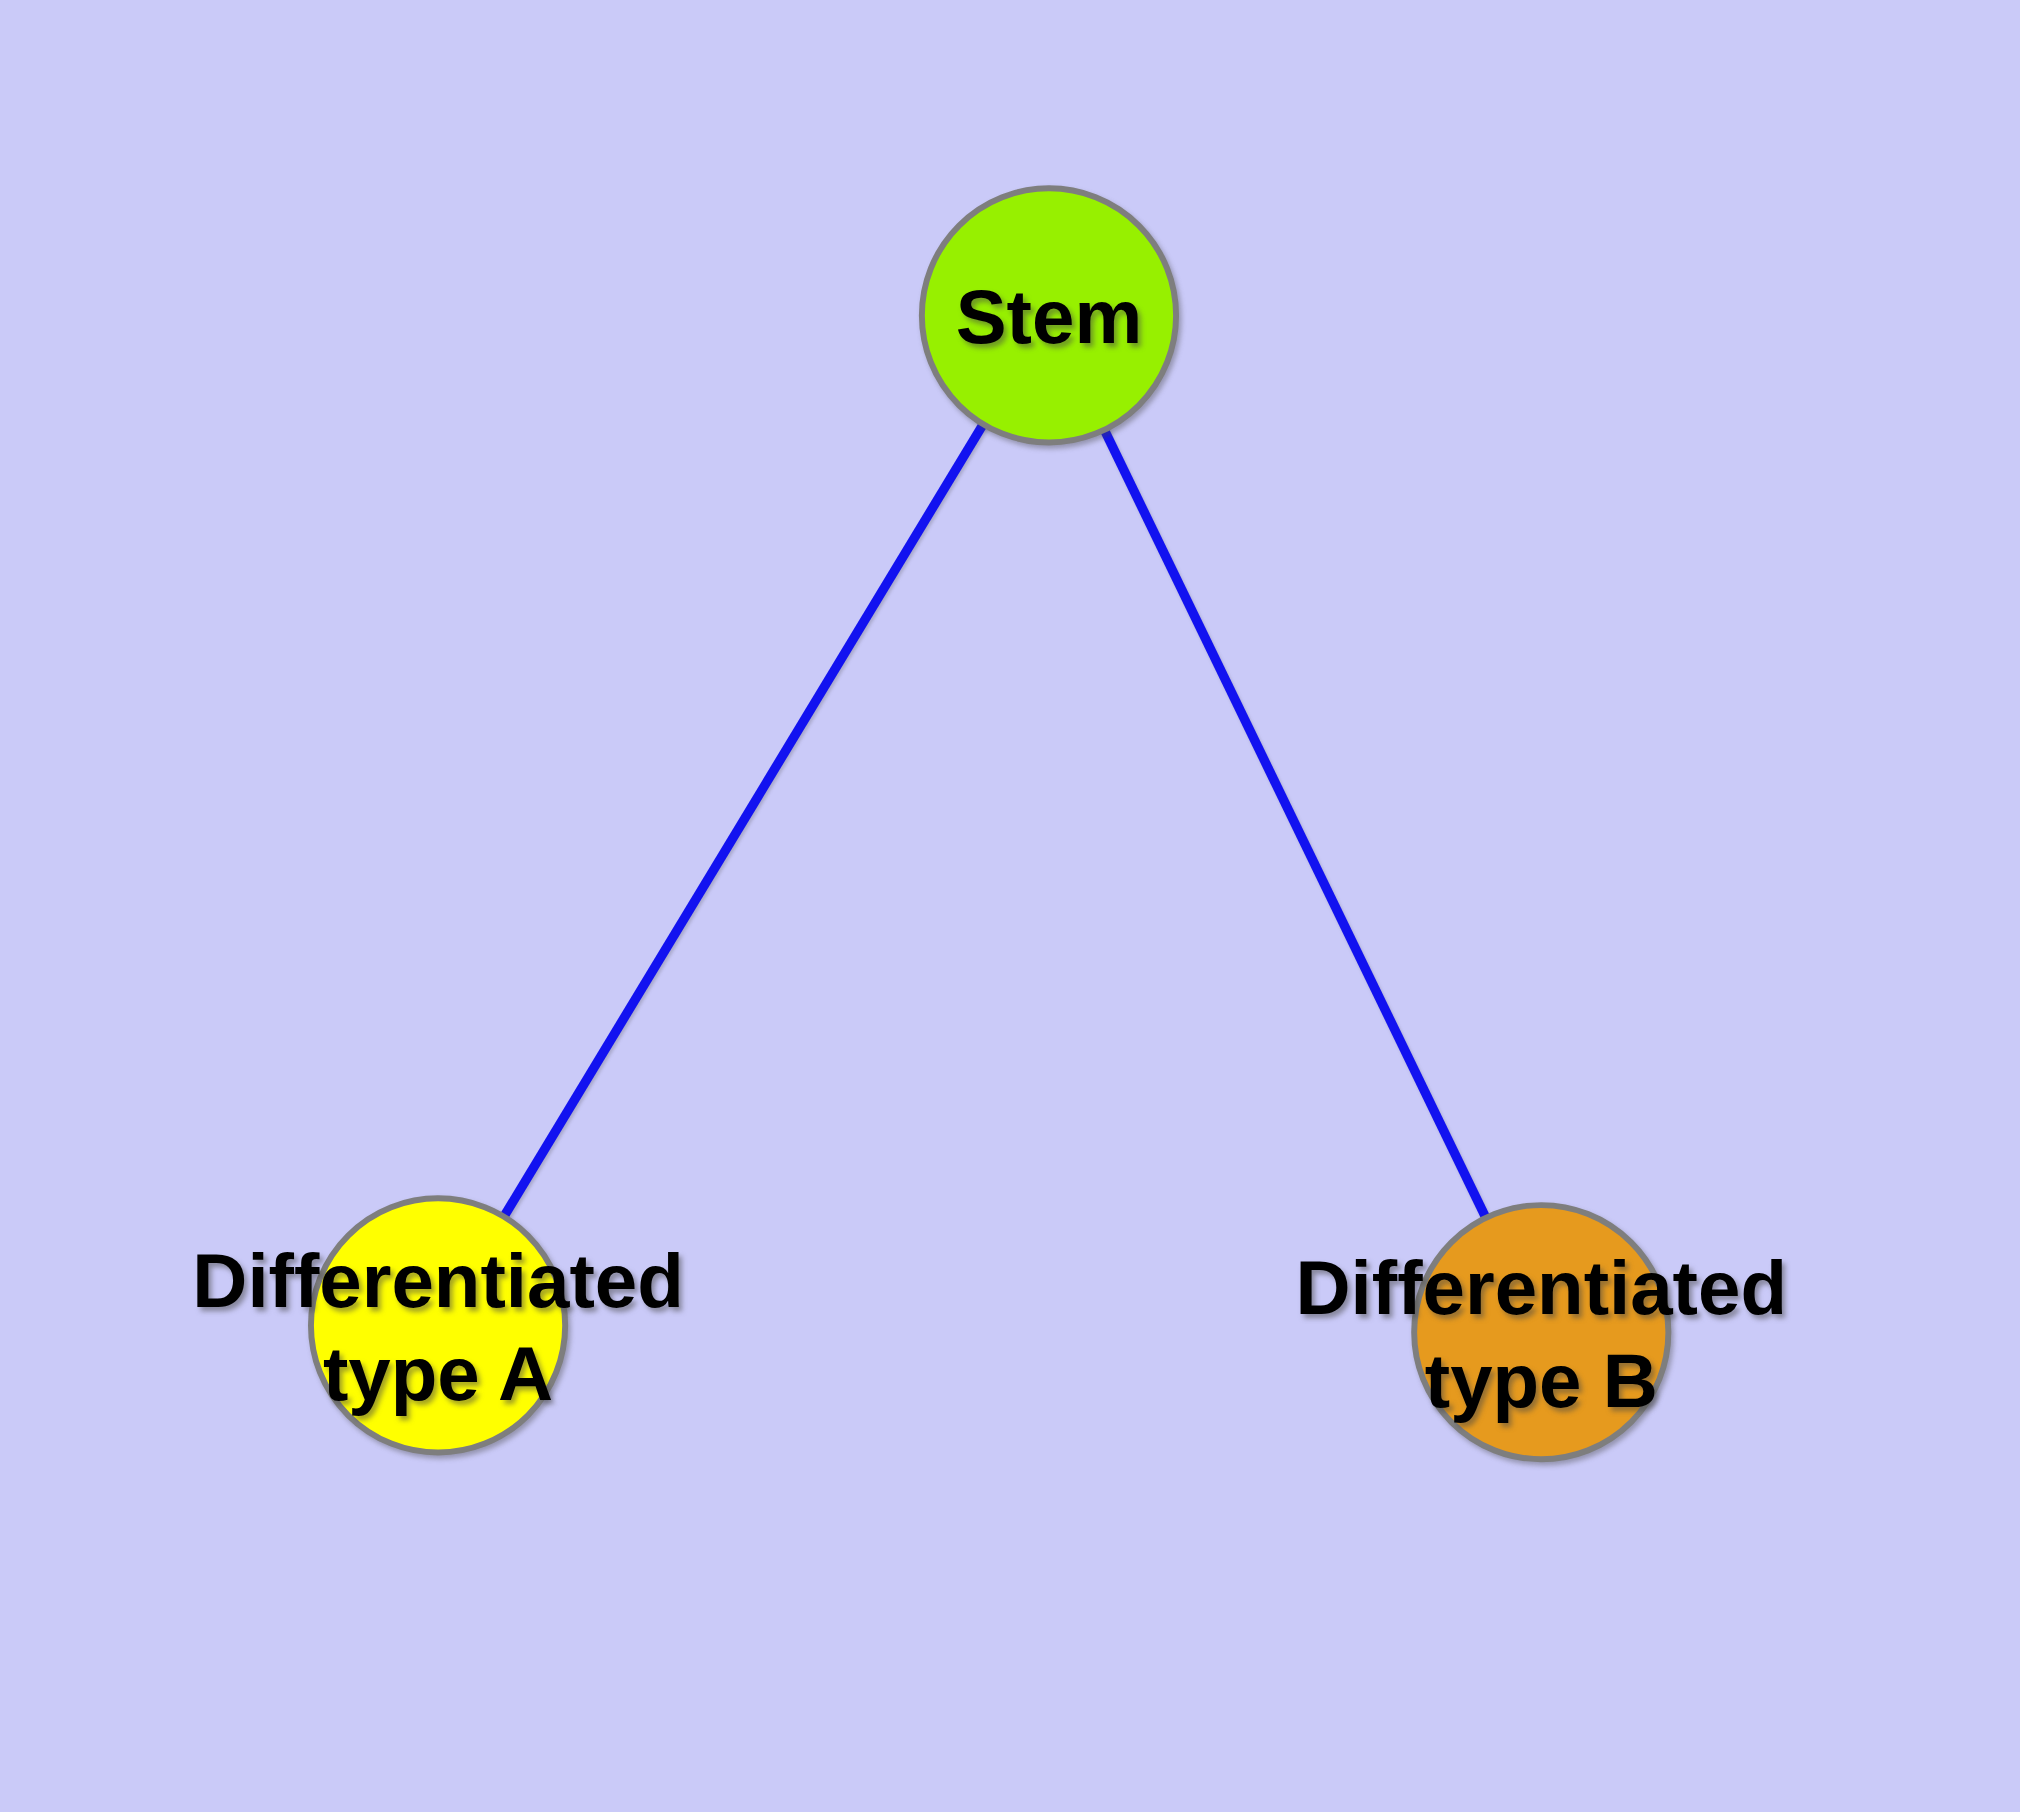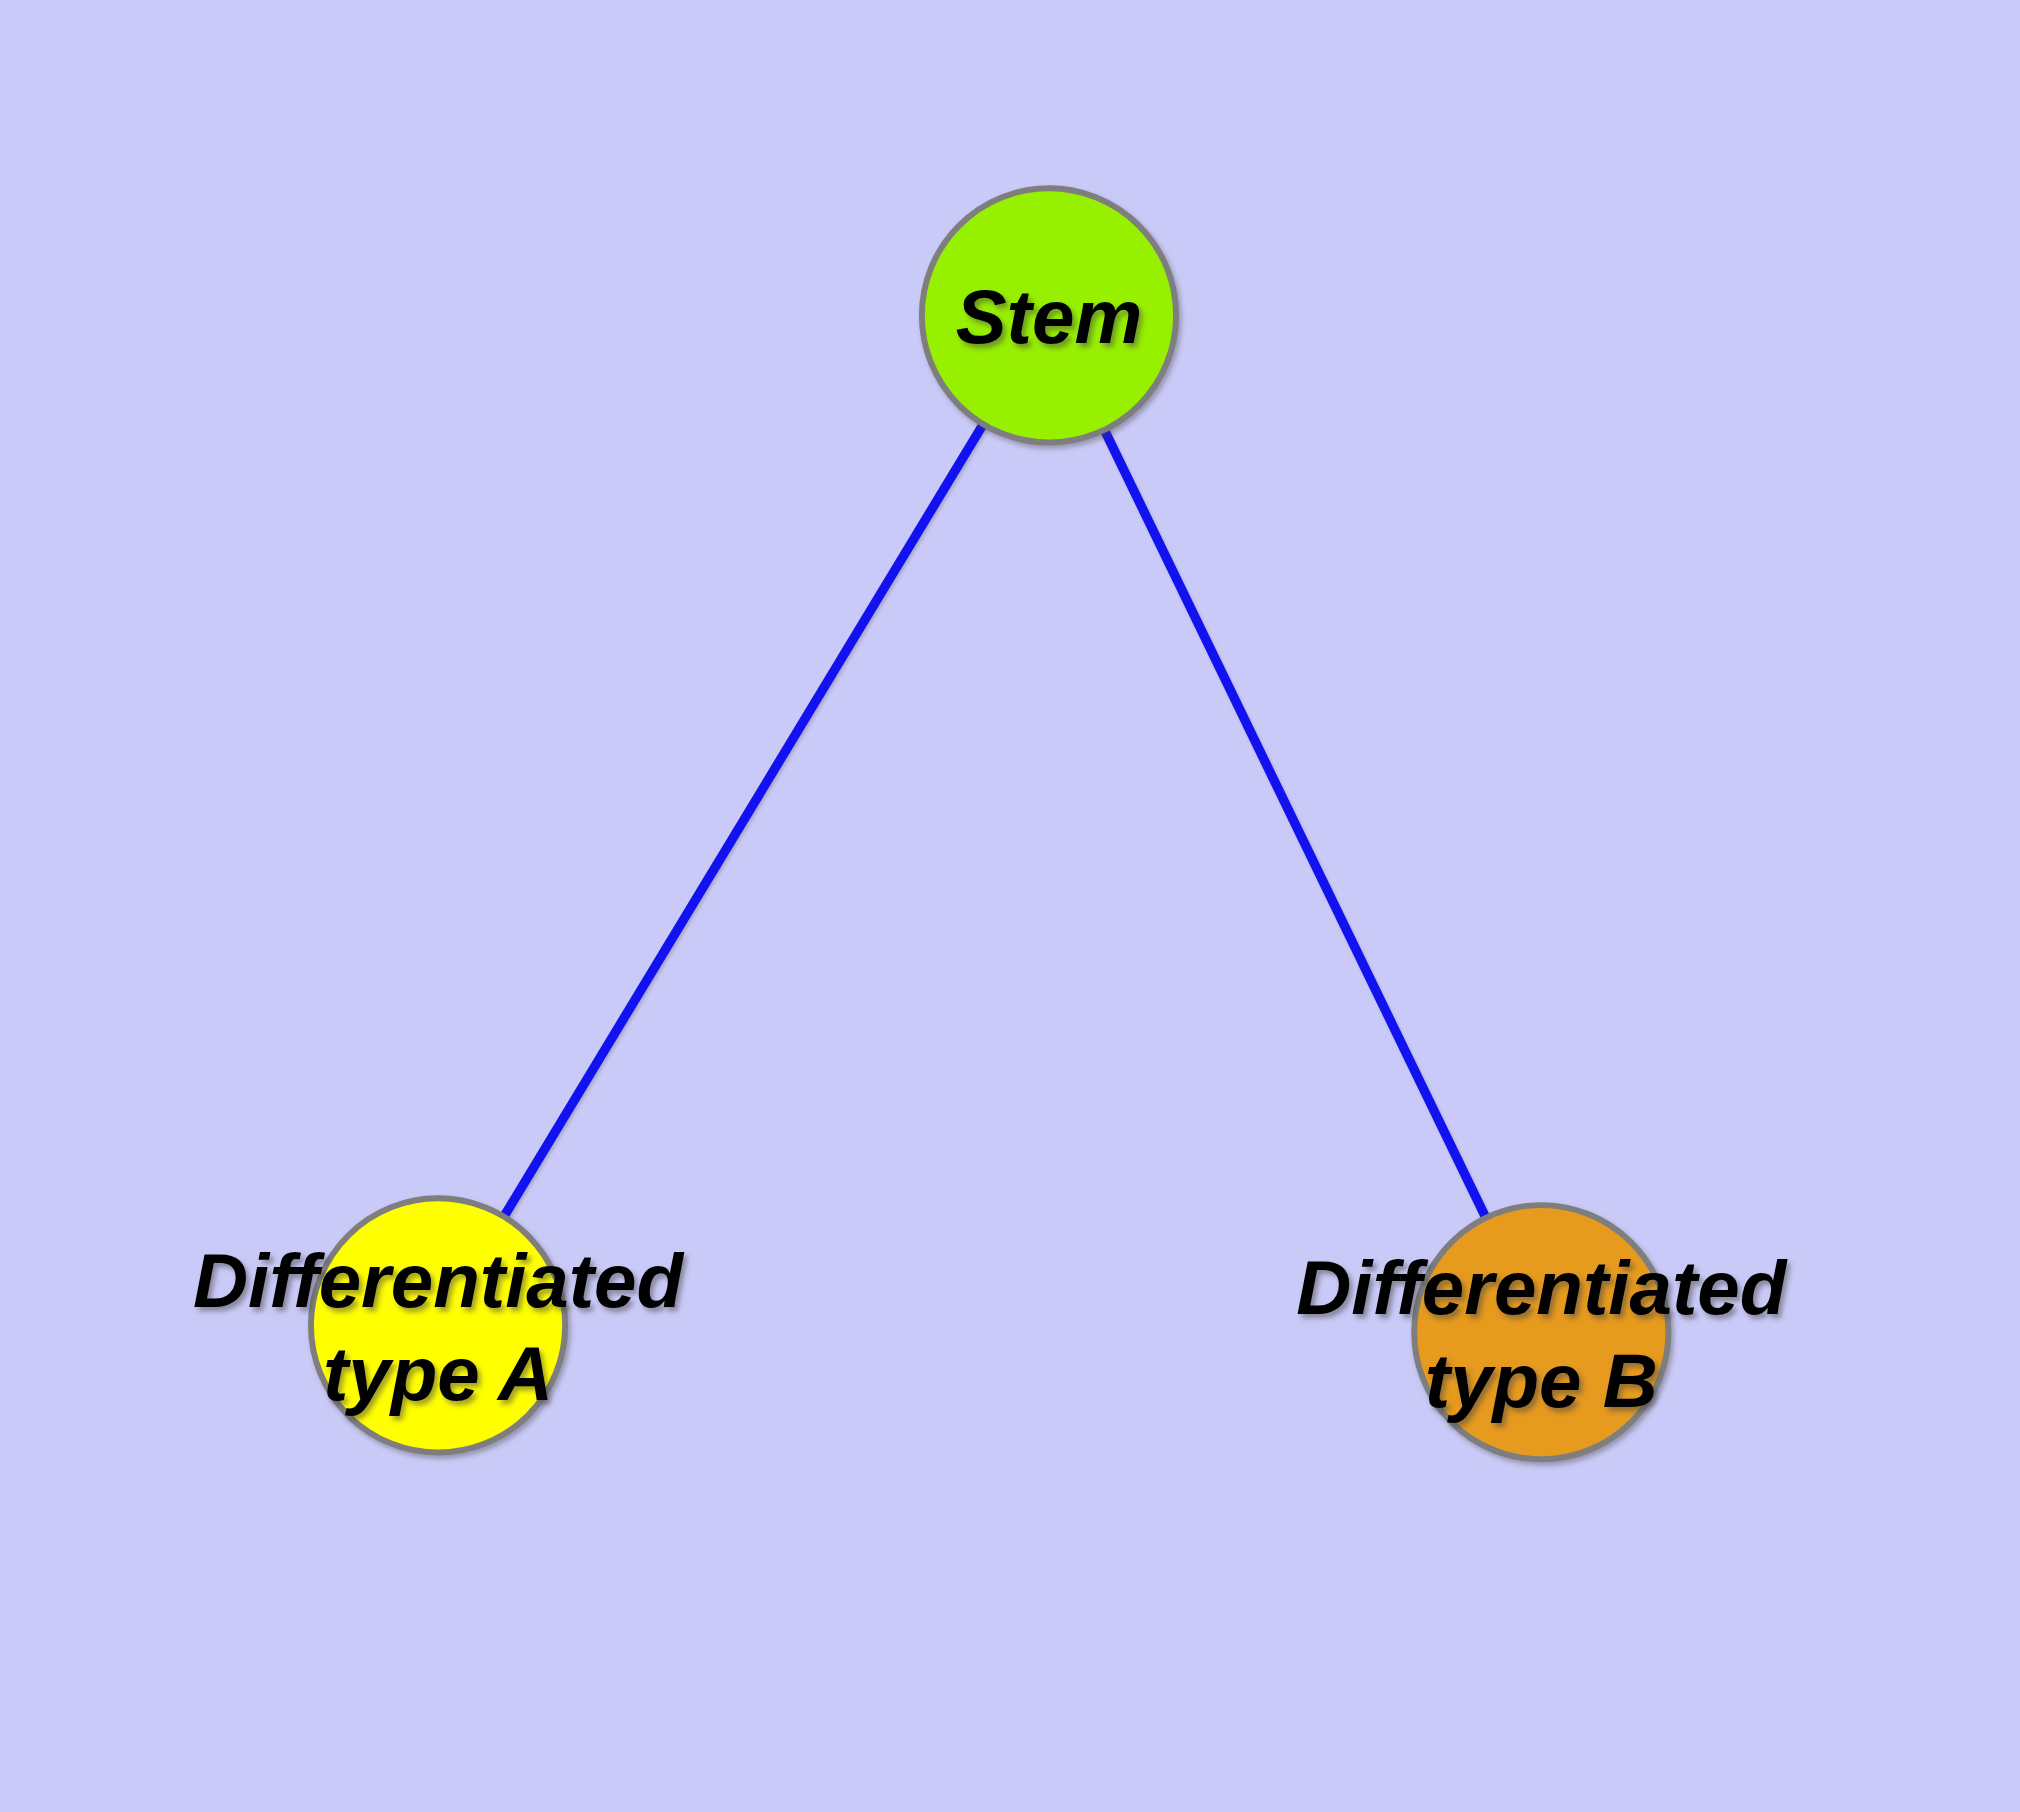--- a/index.html
+++ b/index.html
@@ -9,21 +9,20 @@
     height: 100%;
     overflow: hidden;
   }
   body {
     background: #CACAF8;
     font-family: "Liberation Sans", sans-serif;
   }
   .canvas {
     width: 100vw;
     height: 100vh;
-    font-style: italic;
   }
   svg {
     display: block;
     width: 100%;
     height: 100%;
   }
   .node {
     filter: drop-shadow(3px 4px 3px rgba(70,70,70,0.40));
   }
   .edge {

